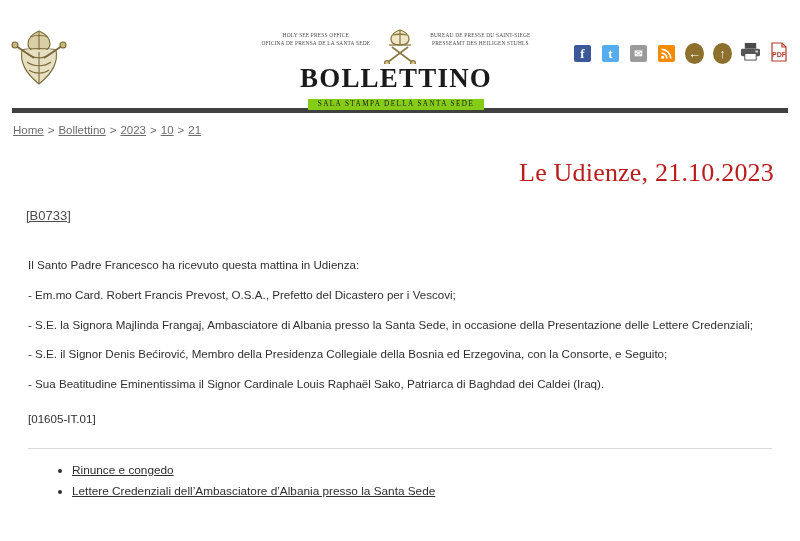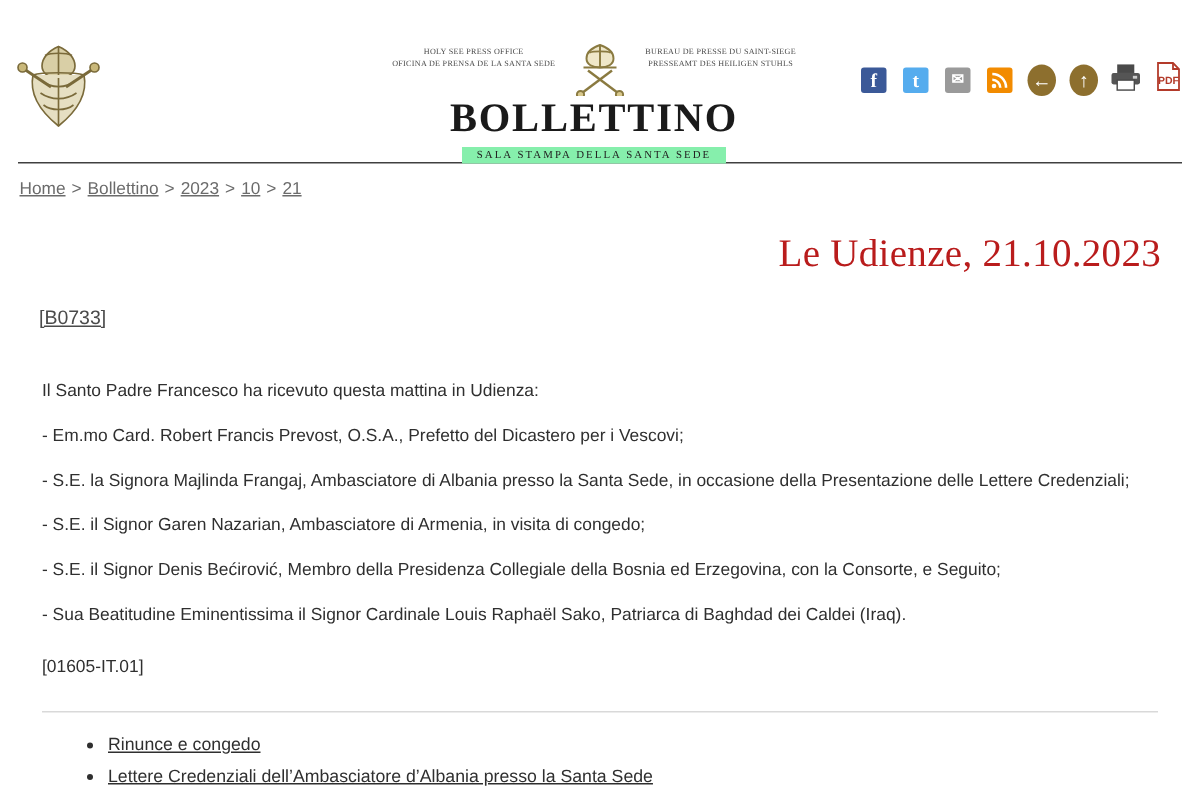--- a/index.html
+++ b/index.html
@@ -66,21 +66,21 @@
     font-family: "Liberation Serif", serif;
     font-size: 27px;
     font-weight: bold;
     letter-spacing: 1.2px;
     color: #1a1a1a;
     line-height: 1;
     margin-top: 1px;
   }
   .bollettino-sub {
     margin-top: 2px;
-    background: #86efac;
+    background: #84cc16;
     display: inline-block;
     padding: 1px 10px 2px 10px;
     font-family: "Liberation Serif", serif;
     font-size: 7.2px;
     letter-spacing: 1.4px;
     color: #222222;
   }
 
   .toolbar {
     position: absolute;
@@ -123,21 +123,21 @@
     display: inline-flex;
     align-items: center;
     justify-content: center;
     color: #ffffff;
     font-size: 13px;
     line-height: 1;
   }
 
   
   .breadcrumb-wrap {
-    border-top: 1px solid #404040;
+    border-top: 5px solid #404040;
     margin: 0 12px;
     padding-top: 11px;
   }
   .breadcrumb {
     font-size: 11.5px;
     color: #5a5a5a;
     padding-left: 1px;
   }
   .breadcrumb a {
     color: #6b6b6b;
@@ -322,21 +322,20 @@
     <h1 class="doc-title">Le Udienze, 21.10.2023</h1>
 
     <div class="bulletin-code">
       <a href="#">[B0733]</a>
     </div>
 
     <div class="body-text">
       <p>Il Santo Padre Francesco ha ricevuto questa mattina in Udienza:</p>
       <p>- Em.mo Card. Robert Francis Prevost, O.S.A., Prefetto del Dicastero per i Vescovi;</p>
       <p>- S.E. la Signora Majlinda Frangaj, Ambasciatore di Albania presso la Santa Sede, in occasione della Presentazione delle Lettere Credenziali;</p>
-      <p>- S.E. il Signor Garen Nazarian, Ambasciatore di Armenia, in visita di congedo;</p>
       <p>- S.E. il Signor Denis Bećirović, Membro della Presidenza Collegiale della Bosnia ed Erzegovina, con la Consorte, e Seguito;</p>
       <p>- Sua Beatitudine Eminentissima il Signor Cardinale Louis Raphaël Sako, Patriarca di Baghdad dei Caldei (Iraq).</p>
       <p class="bracket">[01605-IT.01]</p>
     </div>
 
     <hr class="divider">
 
     <ul class="links">
       <li>
         <a href="#">Rinunce e congedo</a>

